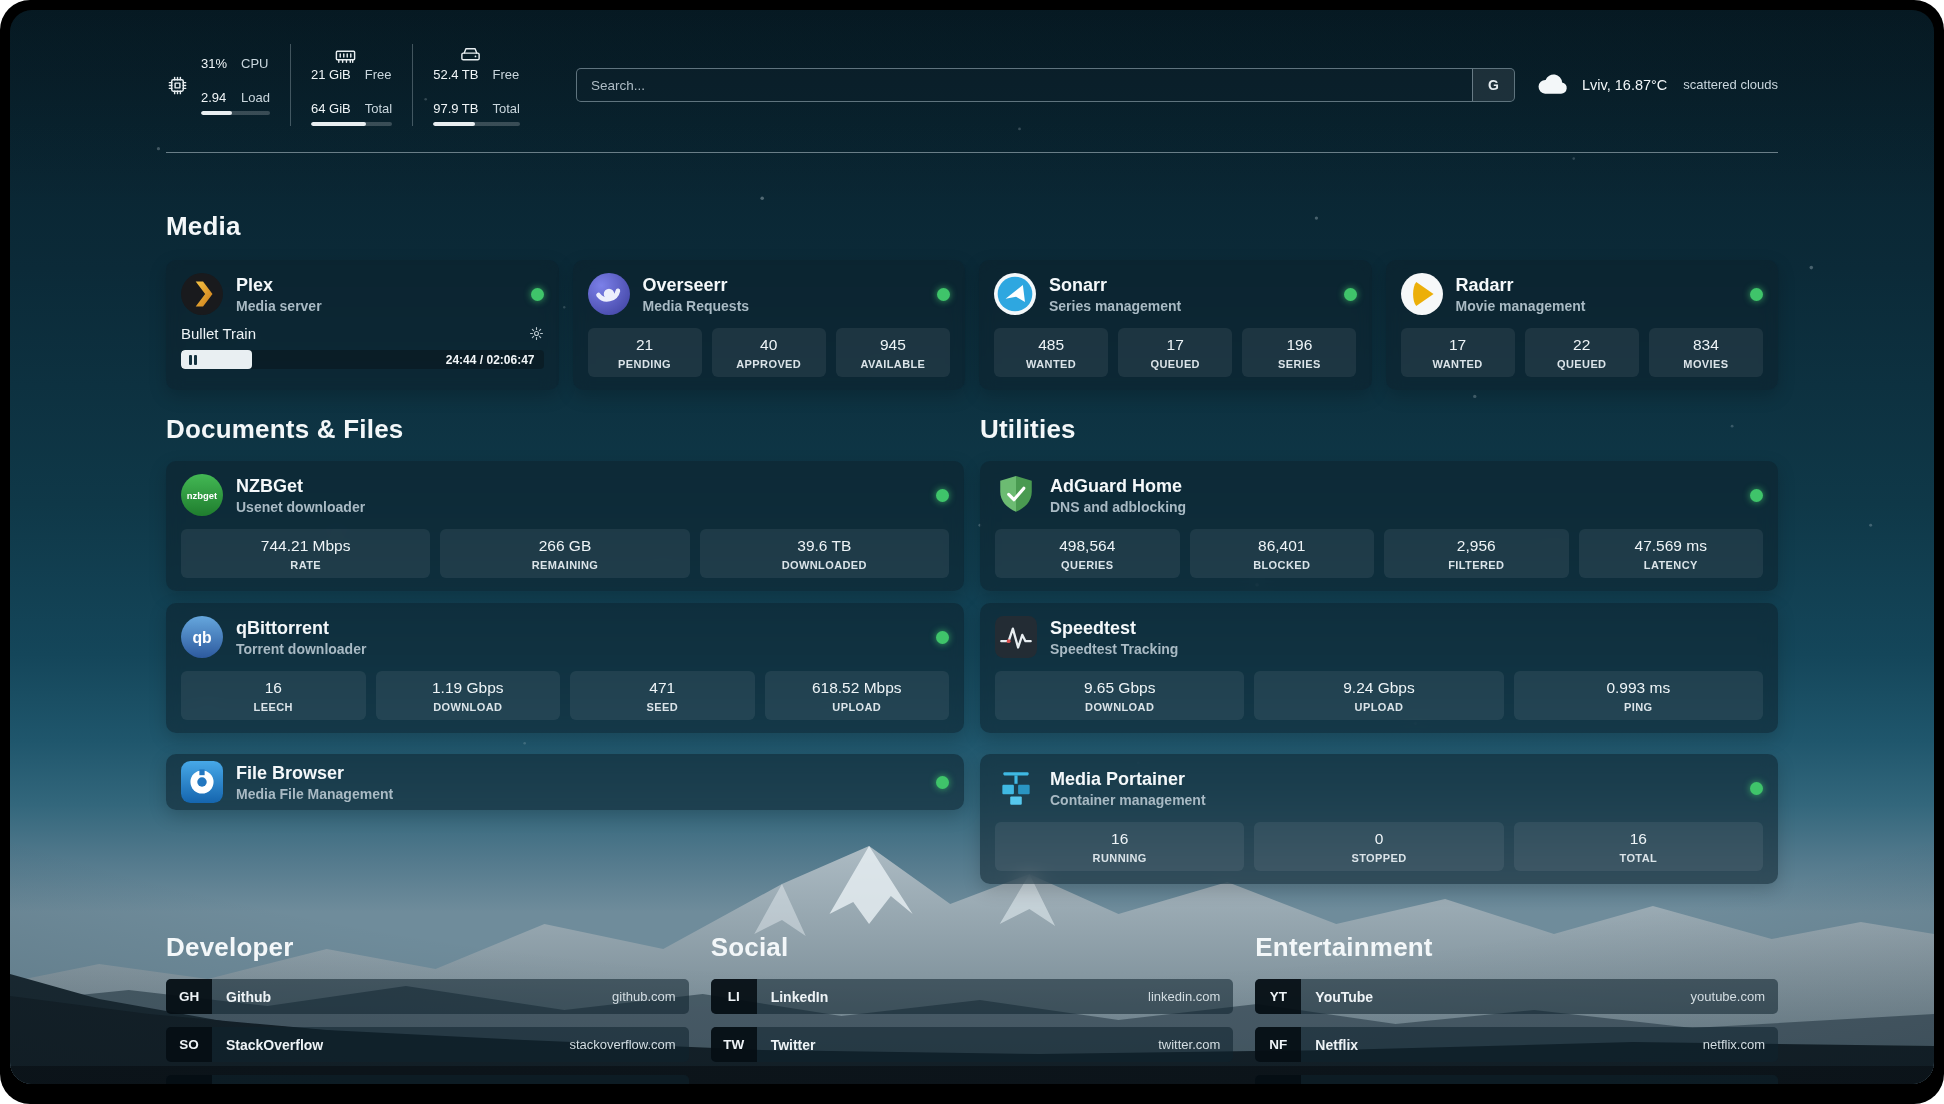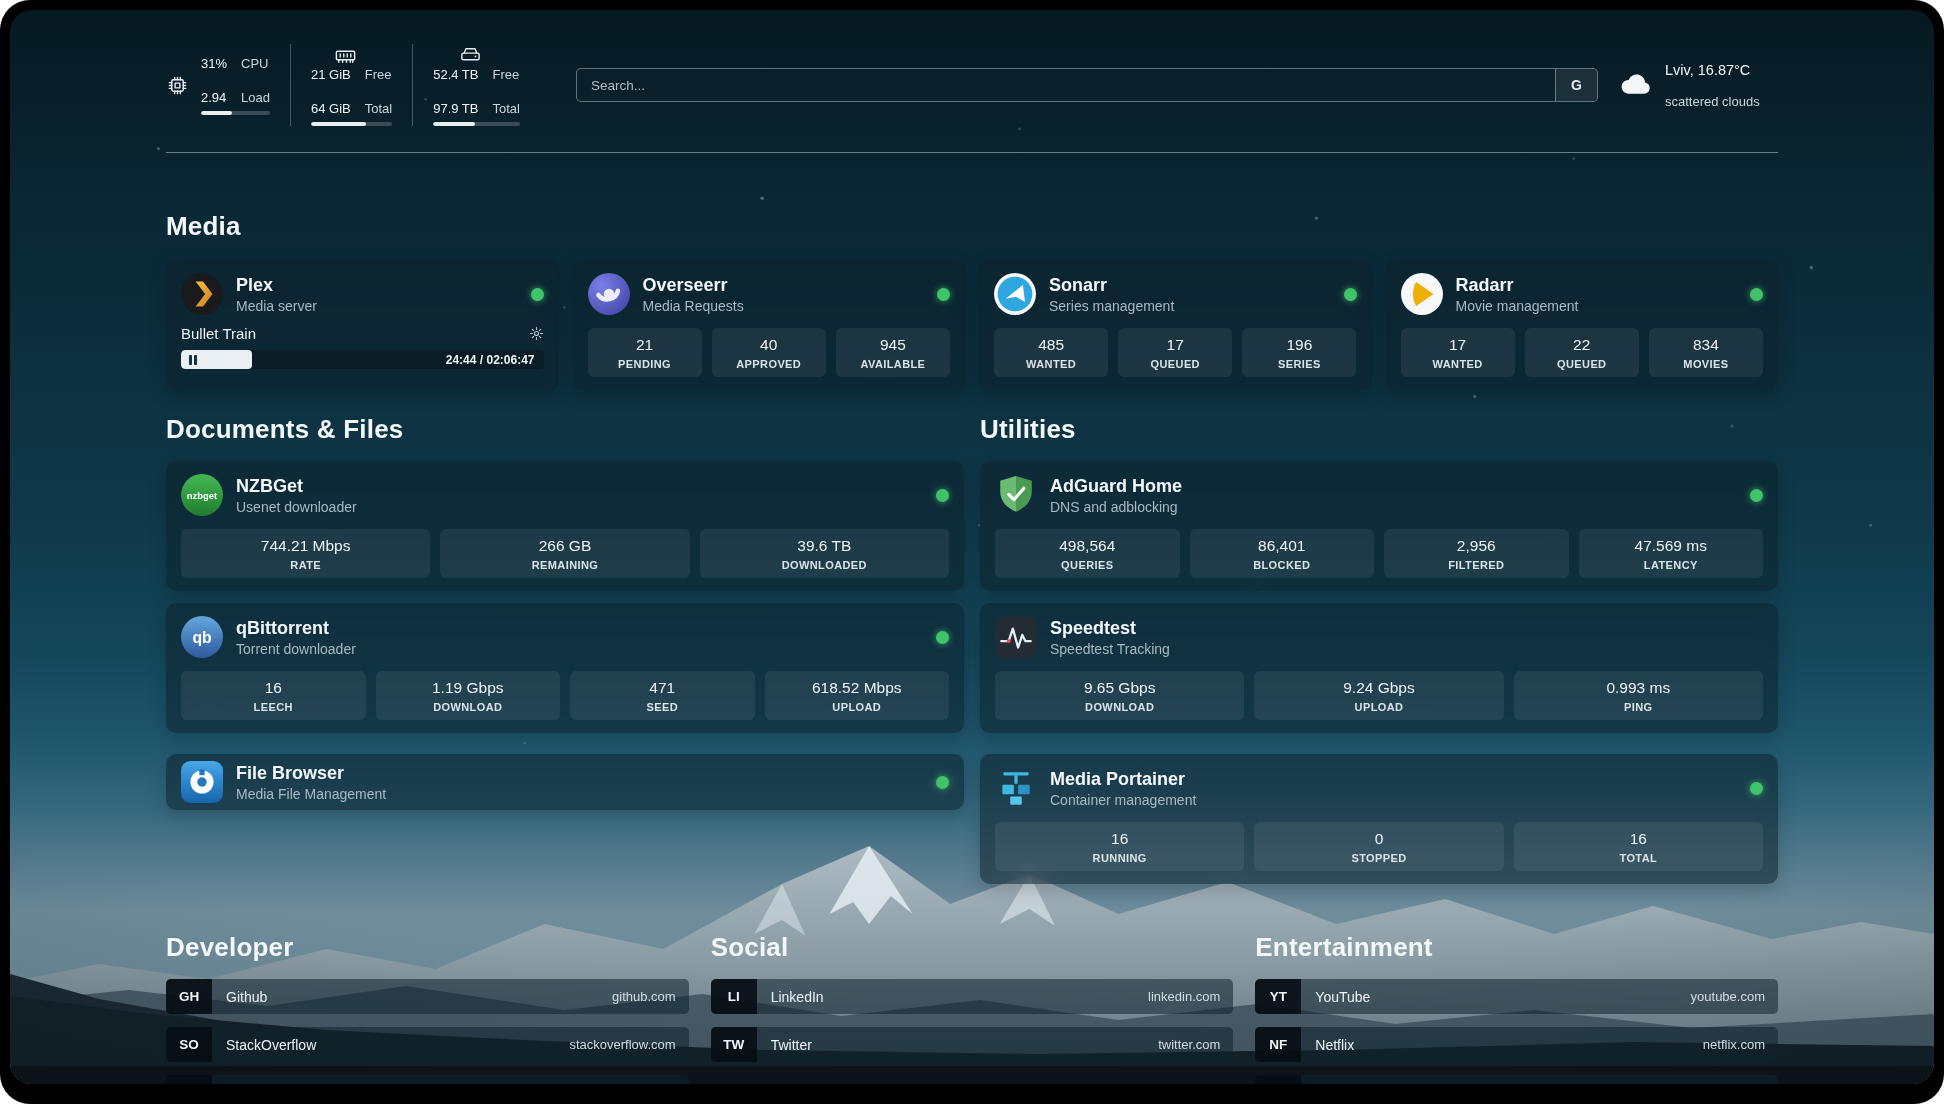--- a/index.html
+++ b/index.html
@@ -40,40 +40,40 @@
   .searchbar { flex:1; margin:0 20px 0 36px; height:34px; display:flex; align-items:stretch;
     border:1px solid rgba(165,185,196,0.55); border-radius:5px; background:rgba(13,33,43,0.55); overflow:hidden; }
   .searchbar input { flex:1; background:transparent; border:none; outline:none; color:#e6edf1;
     font-size:13.5px; padding:0 14px; font-family:"Liberation Sans", sans-serif; }
   .searchbar input::placeholder { color:#aebcc5; }
   .searchbar .engine { width:42px; border:none; border-left:1px solid rgba(165,185,196,0.55);
     background:rgba(255,255,255,0.08); color:#e6edf1; font-size:14px; font-weight:700; cursor:pointer;
     font-family:"Liberation Sans", sans-serif; }
 
   .weather { display:flex; align-items:center; gap:11px; min-width:160px; }
-  .weather-text { display:flex; flex-direction:column; gap:16px; }
+  .weather-text { display:flex; flex-direction:row; gap:16px; }
   .weather-loc { font-size:14.5px; color:#f1f6f8; }
   .weather-cond { font-size:13px; color:#c9d6dd; }
 
   .divider { margin-top:26px; border-top:1px solid rgba(225,238,244,0.45); }
 
   
   h2.section { margin-top:58px; font-size:26px; font-weight:600; color:#f3f7f9; letter-spacing:0.2px; }
   .cols > .col > h2.section, .bookmarks h2.section { margin-top:0; }
 
   .media-grid { display:grid; grid-template-columns:repeat(4,1fr); gap:14px; margin-top:18px; }
 
   .card { background:rgba(12,33,44,0.55); border-radius:10px; padding:13px 15px;
     box-shadow:0 6px 18px rgba(0,0,0,0.18); backdrop-filter:blur(8px); }
   .card-head { display:flex; align-items:center; gap:13px; }
   .app-icon { width:42px; height:42px; flex-shrink:0; display:flex; align-items:center; justify-content:center; }
   .app-icon svg { width:42px; height:42px; display:block; }
   .titles { min-width:0; }
   .titles .t { font-size:18px; font-weight:600; color:#f4f8fa; white-space:nowrap; }
-  .titles .s { font-size:14px; color:#a9bac4; margin-top:2px; white-space:nowrap; }
+  .titles .s { font-size:14px; color:#a9bac4; margin-top:2px; white-space:nowrap;font-weight:bold; }
   .status-dot { margin-left:auto; width:13px; height:13px; border-radius:50%;
     background:#3fc46a; box-shadow:0 0 7px rgba(63,196,106,0.8); flex-shrink:0; }
 
   .stats { display:grid; gap:10px; margin-top:13px; }
   .stats.c3 { grid-template-columns:repeat(3,1fr); }
   .stats.c4 { grid-template-columns:repeat(4,1fr); }
   .stat { background:rgba(255,255,255,0.07); border-radius:6px; text-align:center; padding:8px 4px 7px; }
   .stat .v { font-size:15.5px; color:#eef4f7; white-space:nowrap; }
   .stat .l { font-size:11px; font-weight:700; color:#dbe4e9; margin-top:4px; letter-spacing:0.4px; }
 
@@ -94,21 +94,21 @@
   .col .card.gap-lg { margin-top:21px; }
   .card.slim { padding:7px 15px; }
 
   
   .bookmarks { display:grid; grid-template-columns:repeat(3,1fr); gap:22px; margin-top:48px; }
   .bookmarks h2.section { margin-bottom:16px; }
   .bm-row { display:flex; align-items:center; height:35px; background:rgba(14,35,45,0.55);
     border-radius:5px; margin-bottom:13px; overflow:hidden; cursor:pointer; }
   .bm-abbr { width:46px; height:100%; background:rgba(5,13,18,0.88); color:#eef3f6;
     display:flex; align-items:center; justify-content:center; font-weight:700; font-size:13.5px; flex-shrink:0; }
-  .bm-name { margin-left:14px; font-size:14px; color:#eef3f6; }
+  .bm-name { margin-left:14px; font-size:14px; color:#eef3f6;font-weight:bold; }
   .bm-url { margin-left:auto; margin-right:13px; font-size:13px; color:#d3dde2; }
 </style>
 </head>
 <body>
 
 <div class="frame">
   <div class="screen">
 
     <svg class="bg-specks" viewBox="0 0 1944 1084" preserveAspectRatio="none">
       <g fill="#d7e5ec">

